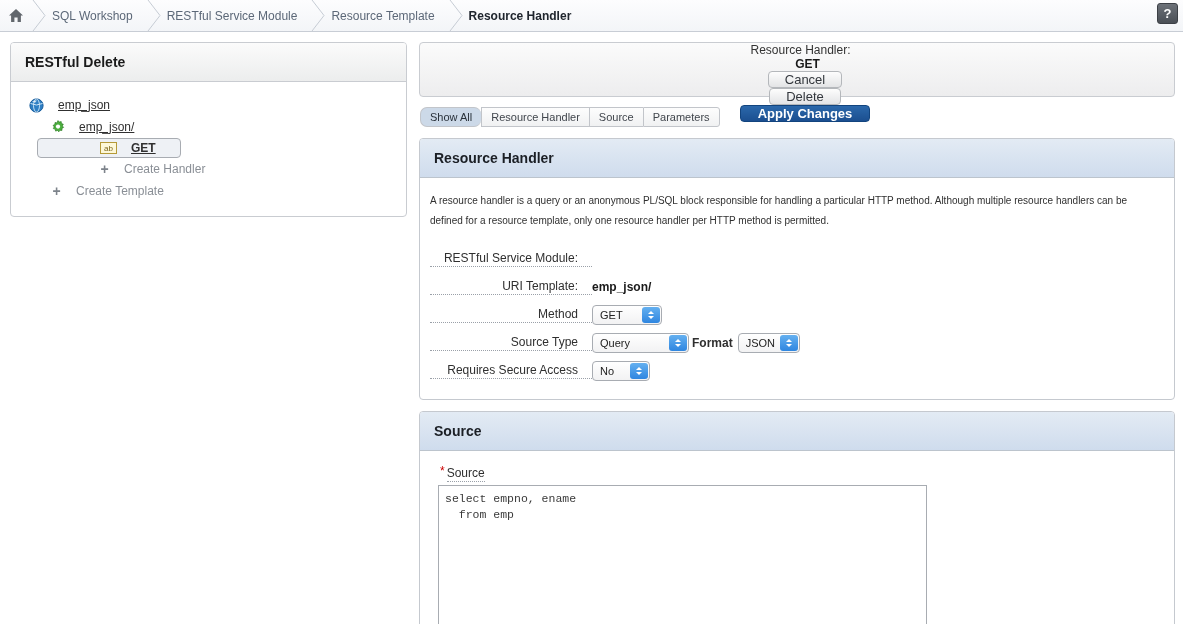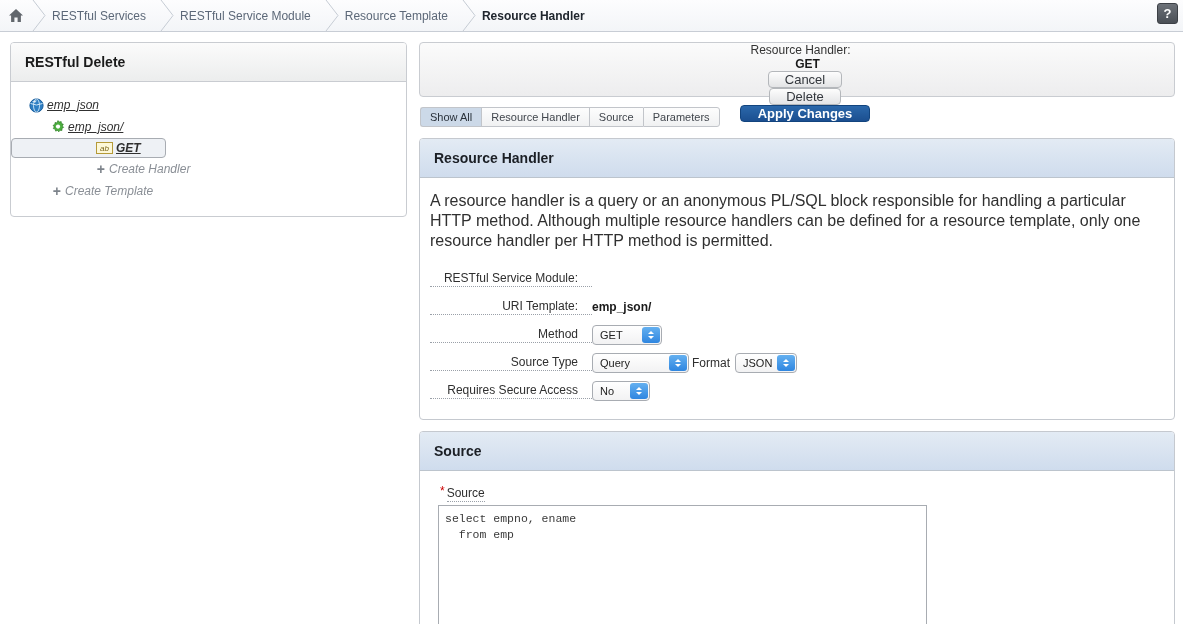--- a/index.html
+++ b/index.html
@@ -80,25 +80,24 @@
     display: flex; align-items: center;
     padding: 0 14px;
     font-size: 14px; font-weight: bold;
     color: #1a1a1a;
   }
   .tree-body { padding: 12px 0 14px 0; }
   .tnode {
     display: flex; align-items: center;
     height: 22px;
     padding-left: 18px;
-    gap: 3px;
-    font-style: italic;
+    gap: 14px;
   }
   .tnode.lvl2 { padding-left: 40px; }
-  .tnode.lvl3 { padding-left: 84px; }
+  .tnode.lvl3 { padding-left: 62px; margin-left: 26px; }
   .tnode.sel { background: #eef1f5; }
   .tnode a {
     color: #303030;
     text-decoration: underline;
     font-size: 12px;
     cursor: pointer;
   }
   .tnode.sel a { font-weight: bold; }
   .tnode .muted { color: #8a8f96; font-size: 12px; cursor: pointer; }
   .plus {
@@ -172,20 +171,21 @@
     color: #41464d;
     line-height: 19px;
     cursor: pointer;
     box-sizing: border-box;
   }
   .tab:first-child { border-radius: 3px 0 0 3px; }
   .tab:last-child { border-right: 1px solid #c2c5ca; border-radius: 0 3px 3px 0; }
   .tab.active {
     background: #ccd9e8;
     color: #29313a;
+    border-radius: 7px;
   }
 
   
   .region {
     border: 1px solid #c5c9cf;
     border-radius: 4px;
     background: #ffffff;
     margin-top: 11px;
     overflow: hidden;
   }
@@ -193,42 +193,42 @@
     height: 38px;
     background: linear-gradient(to bottom, #e3ebf4 0%, #cfdced 100%);
     border-bottom: 1px solid #bcc4cd;
     display: flex; align-items: center;
     padding: 0 14px;
     font-size: 14px; font-weight: bold;
     color: #1b1f25;
   }
   .region-body { padding: 13px 14px 14px 10px; }
   .desc {
-    font-size: 16px;
+    font-size: 10px;
     line-height: 20px;
     color: #303030;
     margin: 0 0 14px 0;
   }
 
   
   .frow { display: flex; align-items: center; min-height: 28px; }
   .flabel {
     width: 148px;
     text-align: right;
     padding-right: 14px;
     font-size: 12px;
     color: #2f2f2f;
     border-bottom: 1px dotted #9aa0a8;
     padding-bottom: 1px;
     box-sizing: content-box;
     white-space: nowrap;
   }
   .fval { font-size: 12px; font-weight: bold; color: #1a1a1a; }
   .finline { display: flex; align-items: center; gap: 0; }
-  .fmt-label { font-size: 12px; color: #2f2f2f; margin: 0 5px 0 3px; }
+  .fmt-label { font-size: 12px; color: #2f2f2f; margin: 0 5px 0 3px; font-weight: bold; }
 
   
   .sel {
     position: relative;
     height: 20px;
     border: 1px solid #a8acb2;
     border-radius: 4px;
     background: linear-gradient(to bottom, #ffffff 0%, #f2f2f3 100%);
     display: inline-flex; align-items: center;
     padding: 0 24px 0 7px;
@@ -298,27 +298,27 @@
 </head>
 <body>
 
 <div class="crumb-bar">
   <div class="home-cell">
     <svg class="home-icon" width="16" height="15" viewBox="0 0 16 15">
       <path d="M8 1 L15 7.4 L12.9 7.4 L12.9 14 L9.6 14 L9.6 9.6 L6.4 9.6 L6.4 14 L3.1 14 L3.1 7.4 L1 7.4 Z" fill="#62676d"></path>
     </svg>
   </div>
 
-
   <a class="crumb">
     <svg class="sep" viewBox="0 0 14 31" preserveAspectRatio="none">
       <path d="M1 0 L13 15.5 L1 31" fill="none" stroke="#c6ccd4" stroke-width="1"></path>
     </svg>
-    <span>RESTful Services</span>
+    <span>SQL Workshop</span>
   </a>
+
 
   <a class="crumb">
     <svg class="sep" viewBox="0 0 14 31" preserveAspectRatio="none">
       <path d="M1 0 L13 15.5 L1 31" fill="none" stroke="#c6ccd4" stroke-width="1"></path>
     </svg>
     <span>RESTful Service Module</span>
   </a>
 
   <a class="crumb">
     <svg class="sep" viewBox="0 0 14 31" preserveAspectRatio="none">

